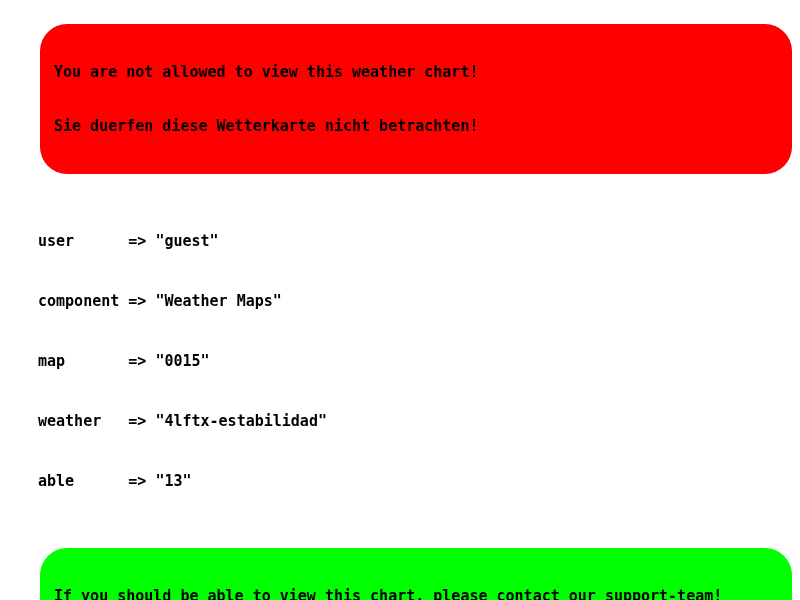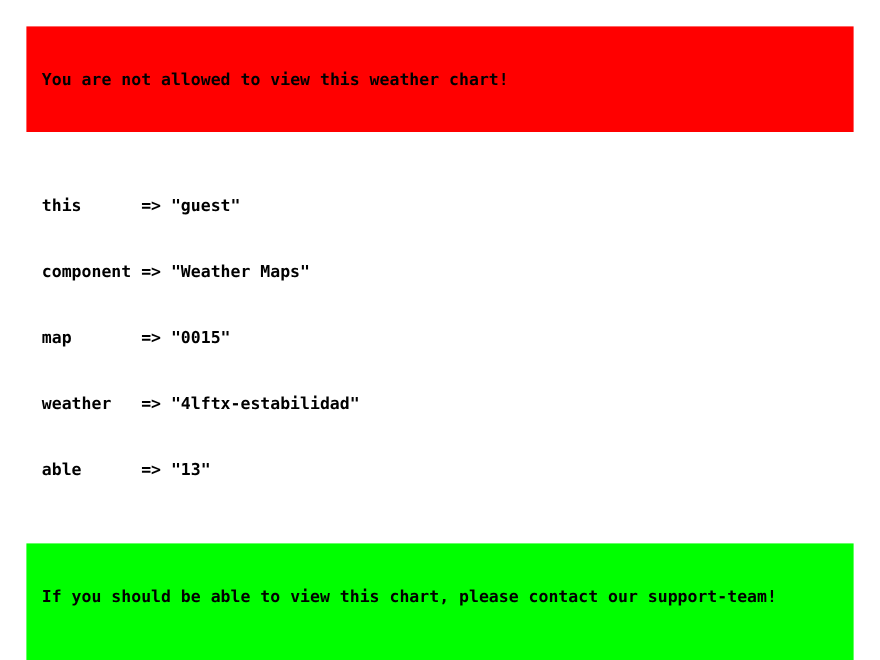--- a/index.html
+++ b/index.html
@@ -8,24 +8,25 @@
     height: 600px;
     background: #ffffff;
     font-family: "DejaVu Sans Mono", "Liberation Mono", monospace;
     font-weight: bold;
     font-size: 15px;
     color: #000000;
     overflow: hidden;
   }
   .banner {
     width: 752px;
-    margin-left: 24px;
+    margin-left: 40px;
     padding: 3px 0 3px 14px;
     line-height: 18px;
     white-space: pre;
+    border-radius: 27px;
   }
   .banner-red {
     margin-top: 24px;
     background: #ff0000;
   }
   .banner-green {
     margin-top: 17px;
     background: #00ff00;
   }
   .params {
@@ -41,24 +42,25 @@
     margin-left: 1ch;
   }
 </style>
 </head>
 <body>
 
 <div>
 
   <div class="banner banner-red">
     <div>You are not allowed to view this weather chart!</div>
+    <div>Sie duerfen diese Wetterkarte nicht betrachten!</div>
   </div>
 
   <div class="params">
-    <div class="param-row"><span class="param-key">this</span><span class="param-arrow">=&gt;</span><span class="param-value">"guest"</span></div>
+    <div class="param-row"><span class="param-key">user</span><span class="param-arrow">=&gt;</span><span class="param-value">"guest"</span></div>
     <div class="param-row"><span class="param-key">component</span><span class="param-arrow">=&gt;</span><span class="param-value">"Weather Maps"</span></div>
     <div class="param-row"><span class="param-key">map</span><span class="param-arrow">=&gt;</span><span class="param-value">"0015"</span></div>
     <div class="param-row"><span class="param-key">weather</span><span class="param-arrow">=&gt;</span><span class="param-value">"4lftx-estabilidad"</span></div>
     <div class="param-row"><span class="param-key">able</span><span class="param-arrow">=&gt;</span><span class="param-value">"13"</span></div>
   </div>
 
   <div class="banner banner-green">
     <div>If you should be able to view this chart, please contact our support-team!</div>
     
   </div>

